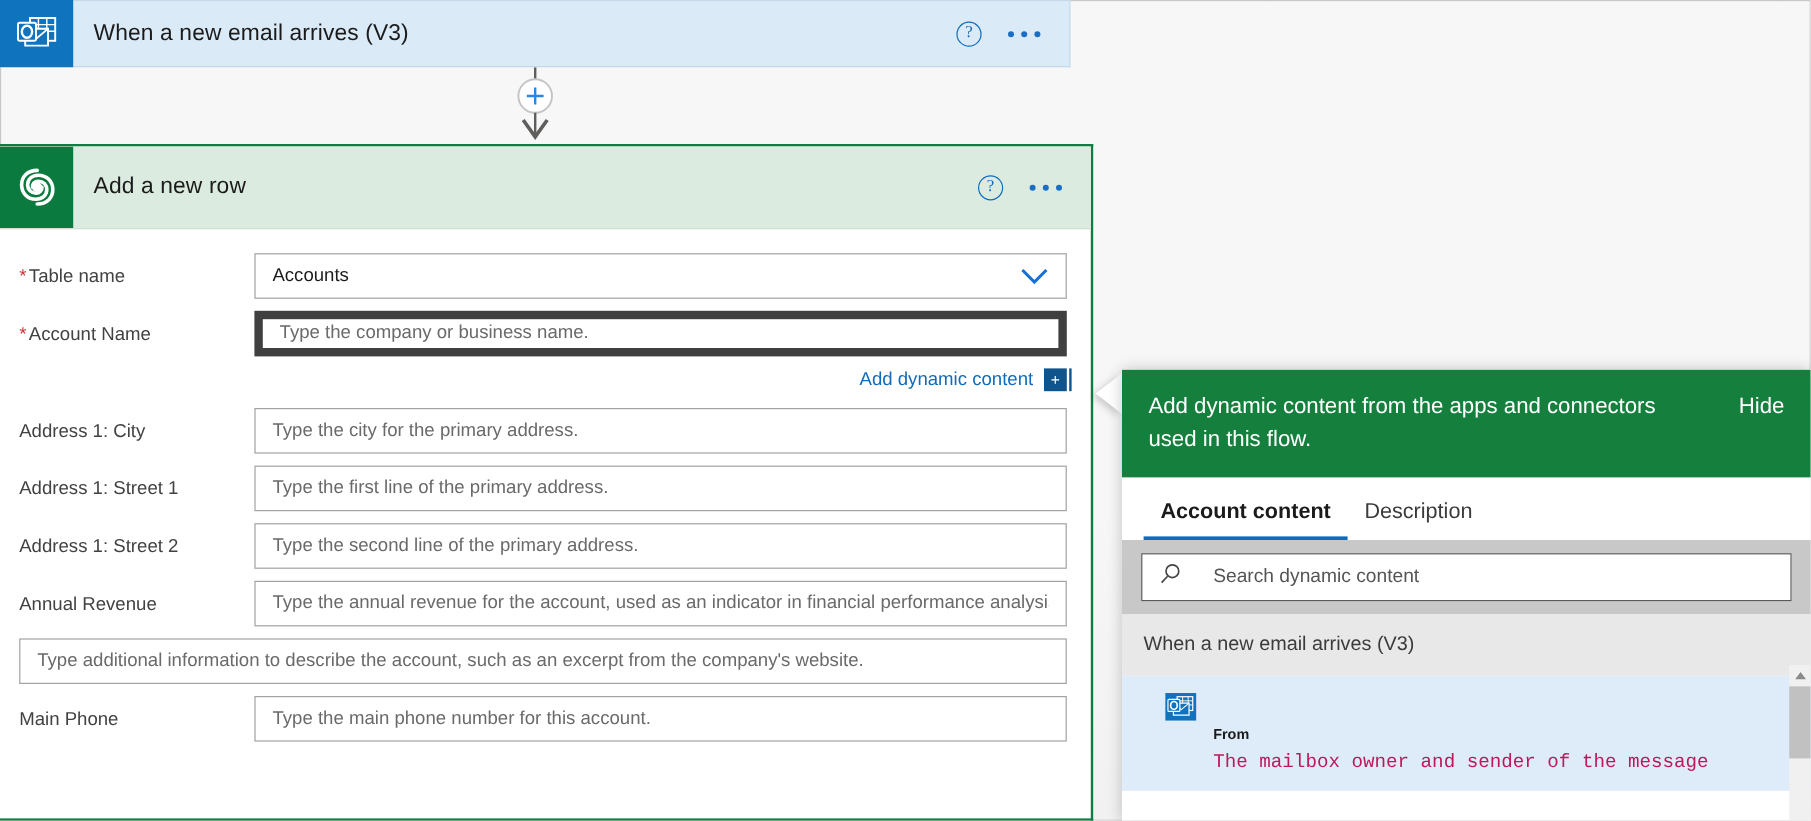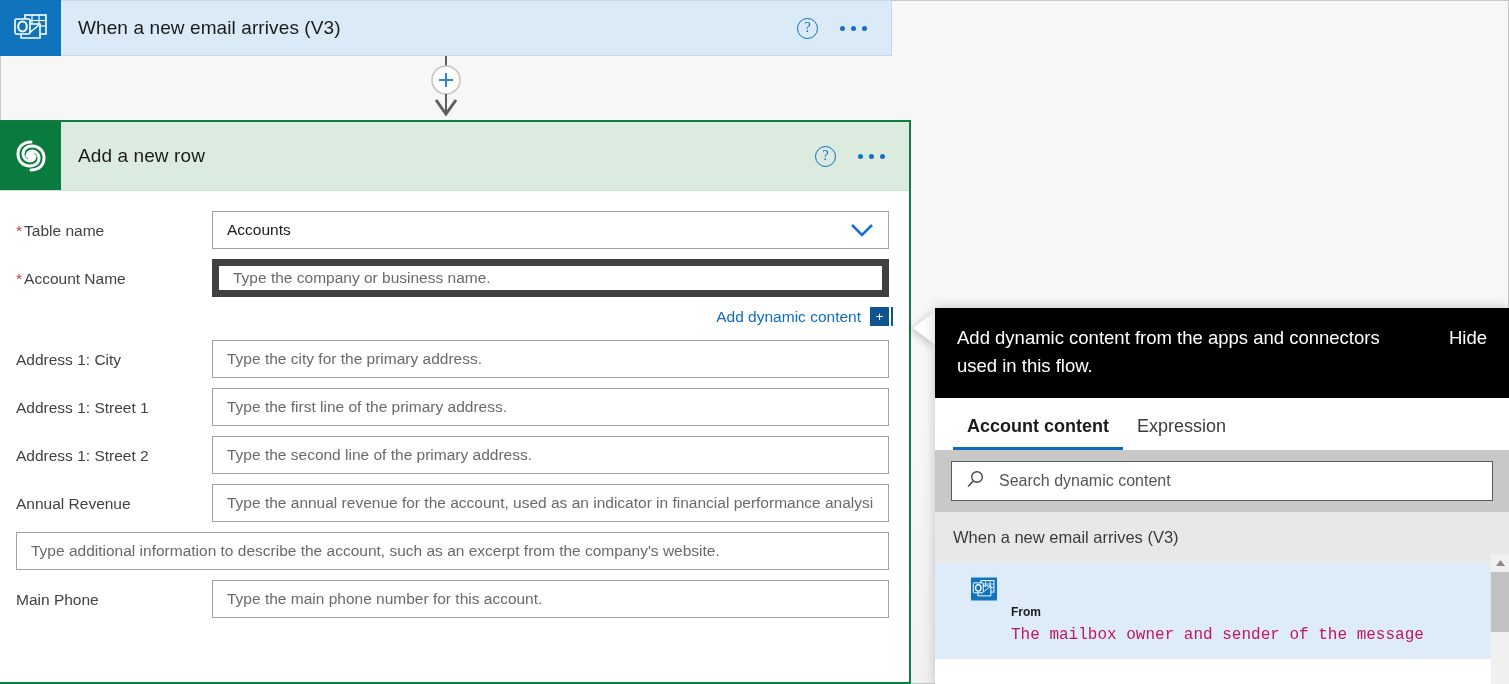--- a/index.html
+++ b/index.html
@@ -131,21 +131,21 @@
   }
   #dynamic-panel-arrow{
     position:absolute; left:913px; top:311px;
     width:0;height:0;
     border-top:17px solid transparent;
     border-bottom:17px solid transparent;
     border-right:22px solid #ffffff;
     filter:drop-shadow(-3px 2px 3px rgba(0,0,0,0.18));
   }
   #dynamic-panel-header{
-    background:#000000; color:#fff;
+    background:#15803d; color:#fff;
     padding:16px 22px 18px 22px;
     display:flex; align-items:flex-start; justify-content:space-between;
     gap:20px;
   }
   #dynamic-panel-title{
     font-size:18.5px; line-height:28px; max-width:450px;
   }
   #dynamic-panel-hide{
     font-size:18.5px; color:#fff; cursor:pointer; white-space:nowrap;
     line-height:28px;
@@ -160,21 +160,21 @@
   }
   .dyn-tab.active{ color:#1b1b1b; font-weight:bold;}
   .dyn-tab.active::after{
     content:""; position:absolute; left:0; right:0; bottom:0; height:3px; background:#0f6cbd;
   }
   #dynamic-search-wrap{
     background:#c8c8c8; padding:11px 16px;
   }
   #dynamic-search-box{
     background:#fff; border:1px solid #5a5a5a; height:38px;
-    display:flex; align-items:center; gap:12px; padding:0 14px;
+    display:flex; align-items:center; gap:24px; padding:0 14px;
   }
   #dynamic-search-input{
     border:none; outline:none; flex:1 1 auto;
     font-size:16px; color:#1b1b1b; background:transparent;
     font-family:"Liberation Sans", sans-serif;
   }
   #dynamic-search-input::placeholder{ color:#555; opacity:1;}
   #dynamic-group-header{
     background:#e8e8e8; padding:16px 18px; font-size:16.5px; color:#3b3b3b;
   }
@@ -343,21 +343,21 @@
 <div id="dynamic-panel-arrow"></div>
 <div id="dynamic-panel">
 
   <div id="dynamic-panel-header">
     <div id="dynamic-panel-title">Add dynamic content from the apps and connectors used in this flow.</div>
     <div id="dynamic-panel-hide">Hide</div>
   </div>
 
   <div id="dynamic-tabs">
     <div class="dyn-tab active">Account content</div>
-    <div class="dyn-tab">Expression</div>
+    <div class="dyn-tab">Description</div>
   </div>
 
   <div id="dynamic-search-wrap">
     <div id="dynamic-search-box">
       <span>
         <svg width="19" height="19" viewBox="0 0 19 19" aria-hidden="true">
           <circle cx="11" cy="7" r="5.3" fill="none" stroke="#444" stroke-width="1.4"></circle>
           <line x1="7" y1="11.2" x2="2" y2="16.5" stroke="#444" stroke-width="1.4"></line>
         </svg>
       </span>

